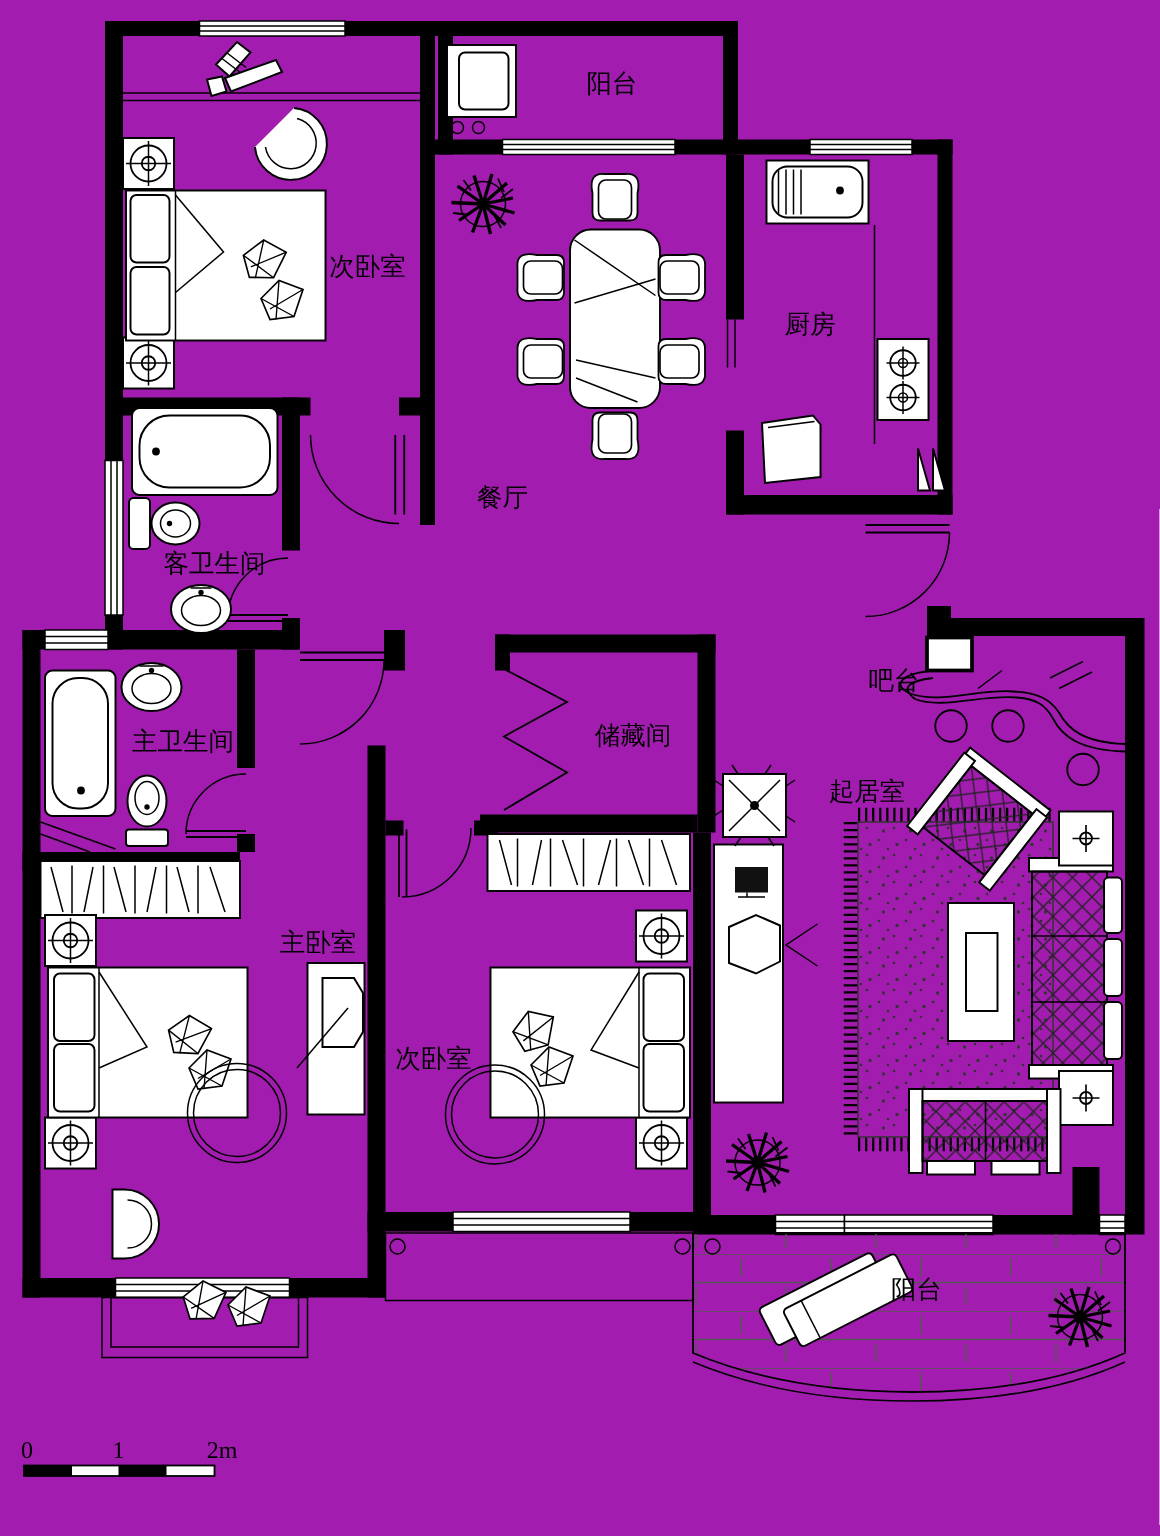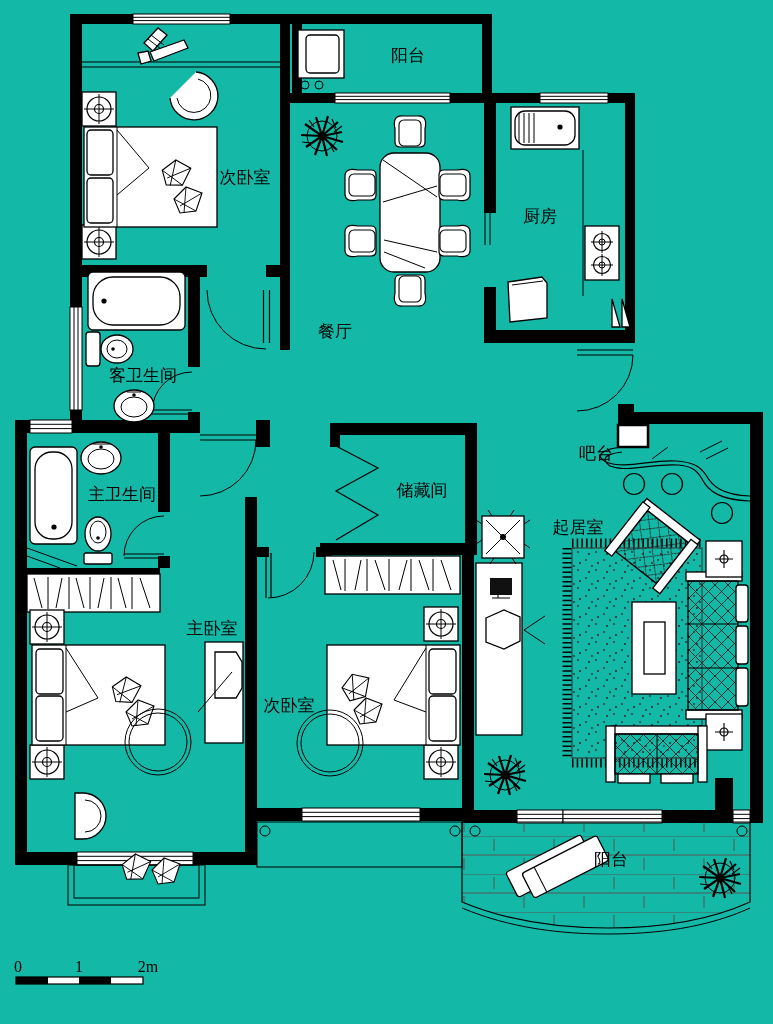--- a/index.html
+++ b/index.html
@@ -1,16 +1,16 @@
 <!DOCTYPE html>
 <html><head>
 <meta charset="utf-8">
 <style>
   html,body{margin:0;padding:0;background:#ffffff;}
-  .page{width:773px;height:1024px;background:#14b8a6;position:relative;font-family:"DejaVu Sans",sans-serif;}
+  .page{width:773px;height:1024px;background:#a21caf;position:relative;font-family:"DejaVu Sans",sans-serif;}
   svg{display:block;}
   text.room-label{font-family:"DejaVu Sans","Liberation Sans",sans-serif;font-size:17px;fill:#000;}
   text.scale-label{font-family:"Liberation Serif","DejaVu Serif",serif;font-size:16px;fill:#000;}
   .ln{stroke:#000;stroke-width:1.2;fill:none;}
   .thin{stroke:#000;stroke-width:1;fill:none;}
   .furn{stroke:#000;stroke-width:1.3;fill:#fff;}
 </style>
 </head>
 <body>
 

